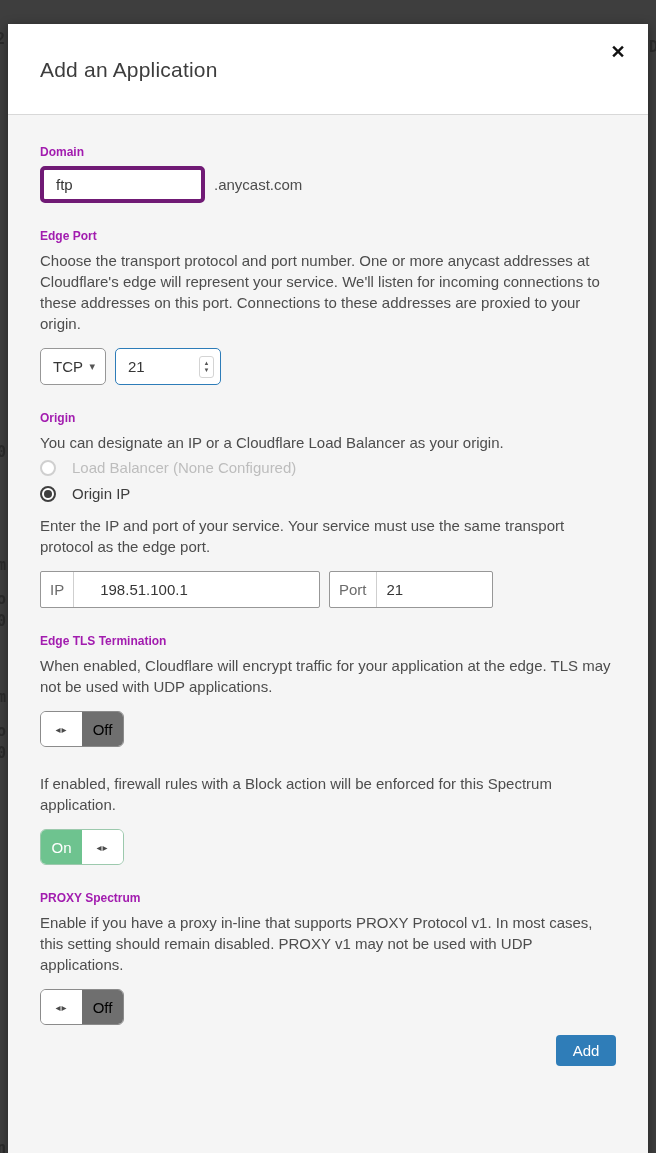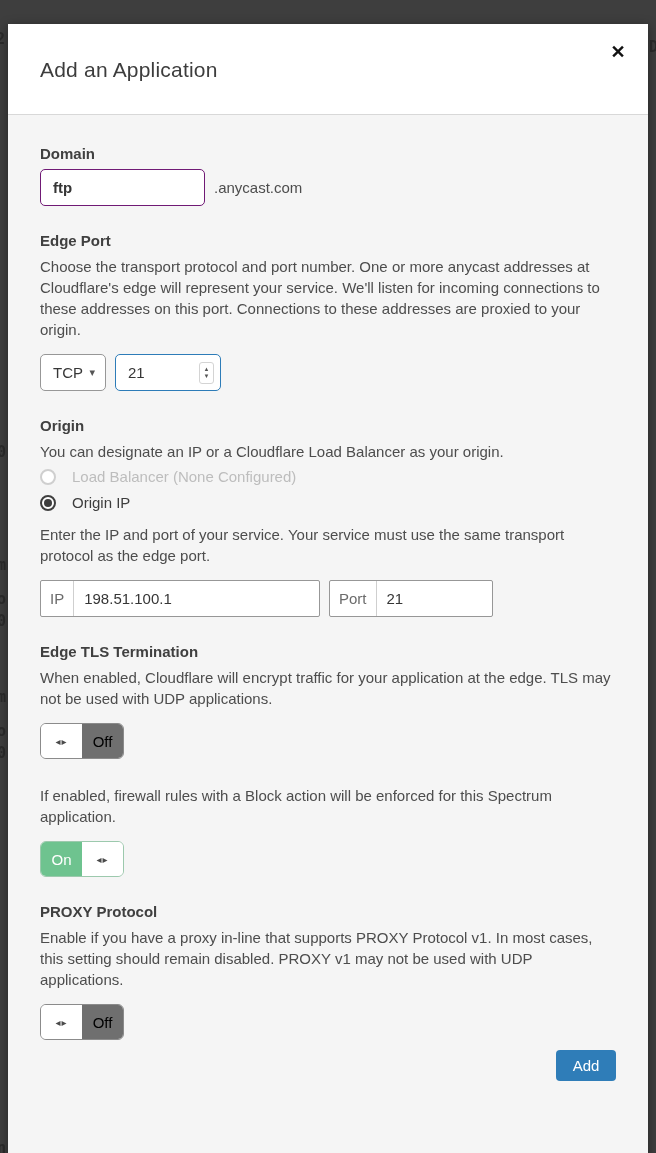--- a/index.html
+++ b/index.html
@@ -41,29 +41,29 @@
     font-size: 18px; font-weight: 700; color: #111;
     cursor: pointer; background: none; border: none;
   }
   .modal-body {
     flex: 1 1 auto;
     background: #f5f5f5;
     border-top: 1px solid #d8d8d8;
     padding: 30px 32px 0 32px;
   }
   .section { margin-bottom: 26px; }
-  .section h3 { font-size: 15px; font-weight: 700; color: #404040; margin-bottom: 7px; }
+  .section h3 { font-size: 12px; font-weight: 700; color: #a21caf; margin-bottom: 7px; }
   .section p  { font-size: 15px; color: #4d4d4d; line-height: 21px; margin-bottom: 14px; max-width: 576px; }
   
   .text-input {
     height: 37px; background: #fff;
-    border: 1px solid #701a75; border-radius: 5px;
+    border: 4px solid #701a75; border-radius: 5px;
     font-size: 15px; color: #363636;
     font-family: "Liberation Sans", sans-serif;
-    padding: 0 12px; outline: none; font-weight: bold;
+    padding: 0 12px; outline: none;
   }
   .domain-row { display: flex; align-items: center; }
   .domain-input { width: 165px; }
   .domain-suffix { font-size: 15px; color: #4d4d4d; margin-left: 9px; }
   .port-row { display: flex; align-items: center; gap: 9px; }
   .select-box {
     width: 66px; height: 37px;
     background: #fff; border: 1px solid #979797; border-radius: 5px;
     display: flex; align-items: center; justify-content: space-between;
     padding: 0 10px 0 12px; cursor: pointer;
@@ -112,21 +112,21 @@
   .prefix-label {
     display: flex; align-items: center;
     padding: 0 9px; font-size: 15px; color: #6b6b6b;
     border-right: 1px solid #cfcfcf;
   }
   .prefix-group input {
     border: none; outline: none; background: transparent;
     font-size: 15px; color: #363636; padding: 0 10px;
     font-family: "Liberation Sans", sans-serif;
   }
-  .ip-group { width: 280px; }
+  .ip-group { width: 280px; gap: 16px; }
   .ip-group input { width: 240px; }
   .portval-group { width: 164px; }
   .portval-group input { width: 112px; }
   
   .toggle {
     display: flex; width: 84px; height: 36px;
     border-radius: 6px; overflow: hidden;
     border: 1px solid #b3b3b3; cursor: pointer;
   }
   .toggle .seg {
@@ -245,21 +245,21 @@
       <p>If enabled, firewall rules with a Block action will be enforced for this Spectrum application.</p>
       <div class="toggle on">
         <span class="seg state">On</span>
         <span class="seg knob">
           <span class="arrows">◂▸</span>
         </span>
       </div>
     </div>
 
     <div class="section" style="margin-bottom:8px">
-      <h3>PROXY Protocol</h3>
+      <h3>PROXY Spectrum</h3>
       <p>Enable if you have a proxy in-line that supports PROXY Protocol v1. In most cases, this setting should remain disabled. PROXY v1 may not be used with UDP applications.</p>
       <div class="toggle off">
         <span class="seg knob">
           <span class="arrows">◂▸</span>
         </span>
         <span class="seg state">Off</span>
       </div>
     </div>
 
     <div class="footer">

